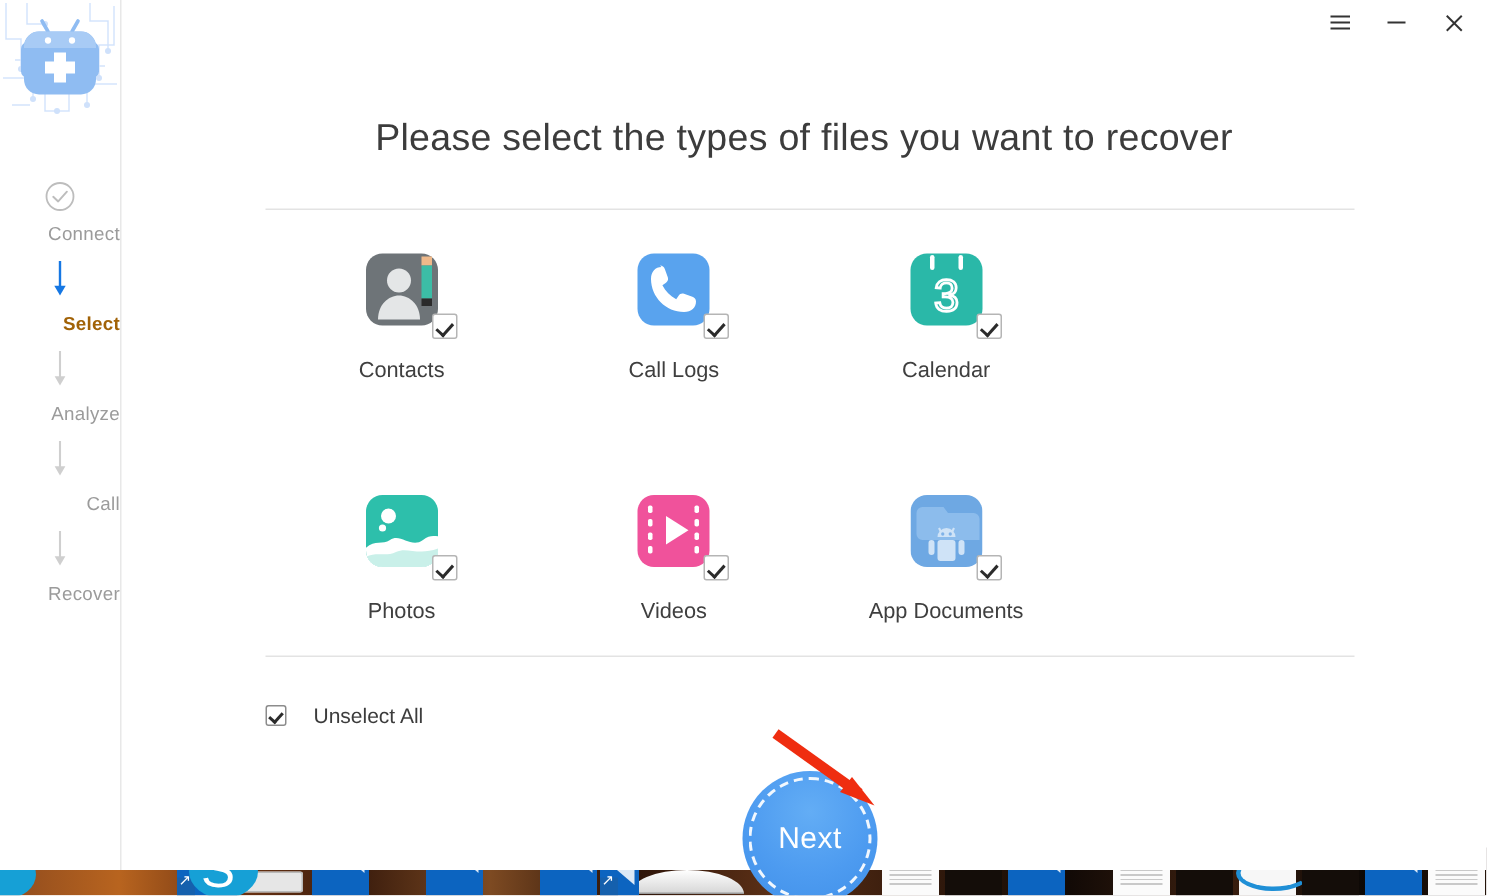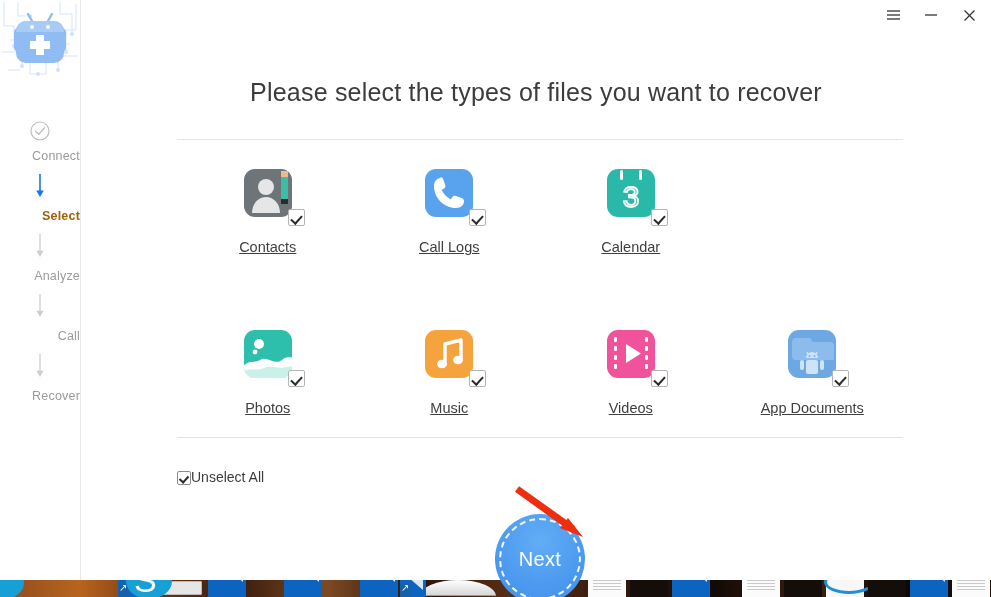--- a/index.html
+++ b/index.html
@@ -60,24 +60,24 @@
 
   .grid{position:absolute;left:96px;top:165px;width:726px;}
   .grid-row{display:flex;}
   .cell{width:181.5px;display:flex;flex-direction:column;align-items:center;}
   .icon-box{position:relative;width:56px;height:56px;}
   .ic{width:56px;height:56px;display:block;}
   .chk{position:absolute;right:-9px;bottom:-5px;width:17px;height:17px;background:#fff;
     border:1px solid #b5b5b5;border-radius:2px;box-sizing:border-box;}
   .chk:after{content:"";position:absolute;left:4px;top:3px;width:5px;height:9px;
     border:solid #2b2b2b;border-width:0 2px 2px 0;transform:rotate(42deg);}
-  .cell-label{margin-top:18px;font-size:14.5px;color:#3f3f3f;text-decoration:underline;}
+  .cell-label{margin-top:18px;font-size:14.5px;color:#3f3f3f;}
   .row2{margin-top:71px;}
 
-  .unselect{position:absolute;left:96px;top:469px;display:flex;align-items:flex-end;gap:0;}
+  .unselect{position:absolute;left:96px;top:469px;display:flex;align-items:center;gap:18px;}
   .chk2{position:relative;width:14px;height:14px;background:#fff;border:1px solid #8c8c8c;
     border-radius:2px;box-sizing:border-box;}
   .chk2:after{content:"";position:absolute;left:3px;top:2px;width:4px;height:7px;
     border:solid #2b2b2b;border-width:0 2px 2px 0;transform:rotate(42deg);}
   .unselect-label{font-size:14px;color:#3c3c3c;}
 
   .next-btn{position:absolute;left:414px;top:514px;width:90px;height:90px;border-radius:50%;
     background:radial-gradient(circle at 50% 30%,#63adf5 0%,#4d9bf0 55%,#3f8fe8 100%);
     display:flex;align-items:center;justify-content:center;cursor:pointer;}
   .next-btn:before{content:"";position:absolute;left:4px;top:4px;right:4px;bottom:4px;
@@ -306,32 +306,20 @@
                   <circle cx="15" cy="26" r="2.4" fill="#ffffff"></circle>
                   <path d="M0 44 C8 32 14 38 20 34 C27 29 34 40 42 34 C48 29 52 33 56 31 V56 H0 Z" fill="#ffffff"></path>
                   <path d="M0 48 C9 40 16 46 24 42 C32 38 40 46 56 38 V56 H0 Z" fill="#c9f0e9"></path>
                 </g>
               </svg>
               <span class="chk"></span>
             </div>
             <span class="cell-label">Photos</span>
           </div>
 
-          <div class="cell">
-            <div class="icon-box">
-              <svg class="ic" viewBox="0 0 56 56">
-                <path d="M15 4 h26 a11 11 0 0 1 11 11 v26 a11 11 0 0 1 -11 11 h-26 a11 11 0 0 1 -11 -11 v-26 a11 11 0 0 1 11 -11 z" fill="#f5a33c"></path>
-                <path d="M24 38 V18 L40 14 V34" fill="none" stroke="#ffffff" stroke-width="3.4" stroke-linejoin="round" stroke-linecap="round"></path>
-                <ellipse cx="21" cy="38" rx="5" ry="4.2" fill="#ffffff"></ellipse>
-                <ellipse cx="37" cy="34" rx="5" ry="4.2" fill="#ffffff"></ellipse>
-              </svg>
-              <span class="chk"></span>
-            </div>
-            <span class="cell-label">Music</span>
-          </div>
 
           <div class="cell">
             <div class="icon-box">
               <svg class="ic" viewBox="0 0 56 56">
                 <path d="M15 4 h26 a11 11 0 0 1 11 11 v26 a11 11 0 0 1 -11 11 h-26 a11 11 0 0 1 -11 -11 v-26 a11 11 0 0 1 11 -11 z" fill="#f0529b"></path>
                 <g fill="#ffffff">
                   <rect x="11" y="11" width="3" height="5" rx="1.2"></rect>
                   <rect x="11" y="20" width="3" height="5" rx="1.2"></rect>
                   <rect x="11" y="29" width="3" height="5" rx="1.2"></rect>
                   <rect x="11" y="38" width="3" height="5" rx="1.2"></rect>

